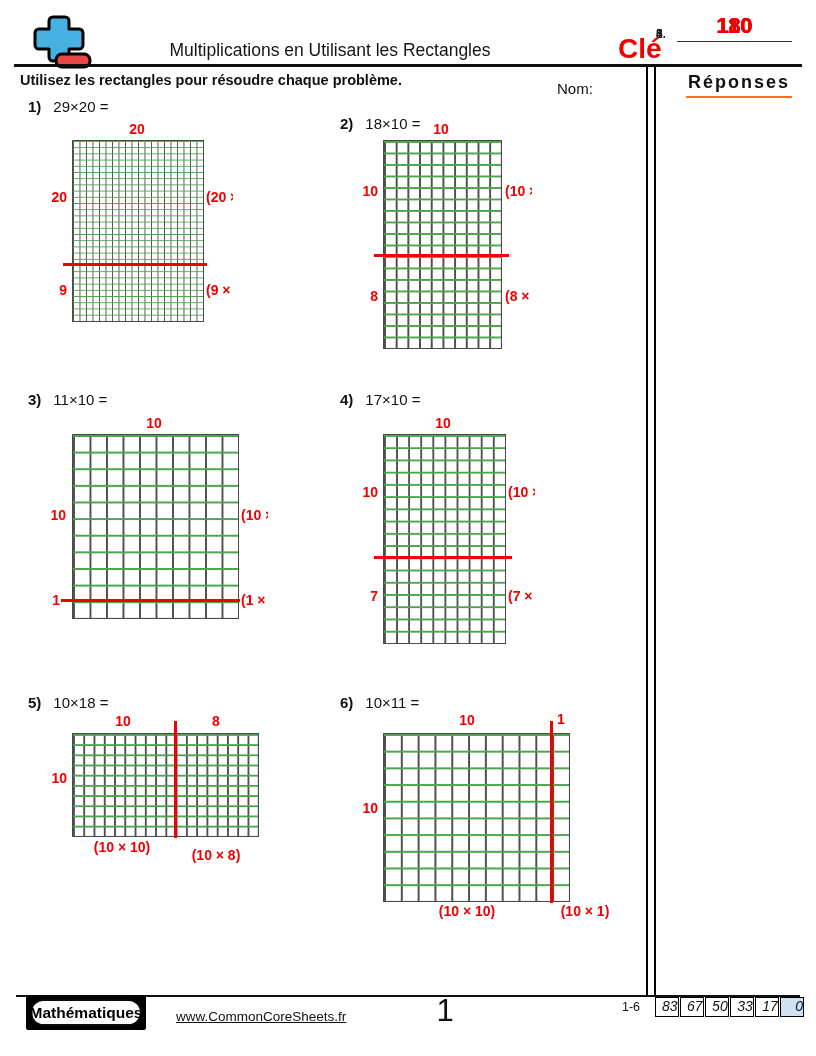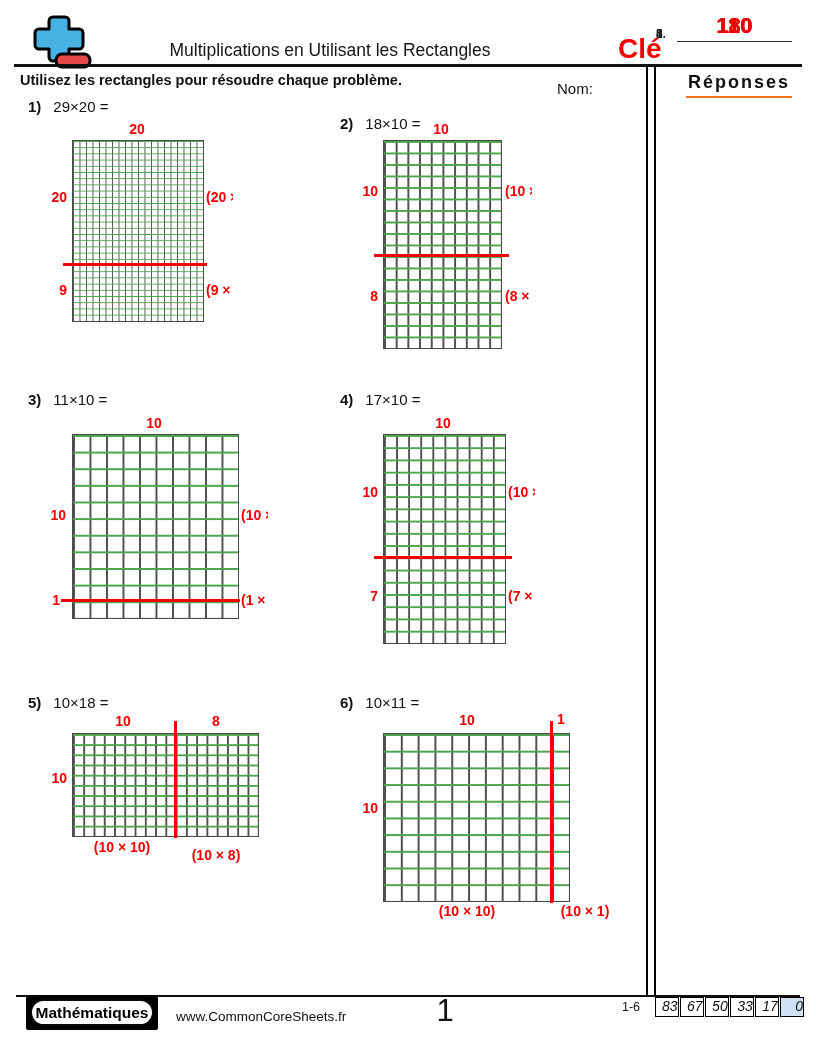--- a/index.html
+++ b/index.html
@@ -35,25 +35,25 @@
   .ans-row{position:absolute;left:655px;width:137px;height:42px;}
   .ans-row:nth-of-type(1){top:96px;}  .ans-row:nth-of-type(2){top:141px;}
   .ans-row:nth-of-type(3){top:186px;} .ans-row:nth-of-type(4){top:231px;}
   .ans-row:nth-of-type(5){top:276px;} .ans-row:nth-of-type(6){top:321px;}
   .ans-num{position:absolute;left:1px;bottom:1px;font-size:12px;color:#222;}
   .ans-line{position:absolute;left:22px;right:0;bottom:0;top:0;border-bottom:1.6px solid #333;}
   .ans-val{position:absolute;left:0;right:0;bottom:2px;text-align:center;
            font-size:22px;font-weight:bold;color:var(--red);}
   
   .footer-rule{position:absolute;left:16px;top:995px;width:784px;height:2.2px;background:#101010;}
-  .badge{position:absolute;left:26px;top:995px;width:132px;height:35px;background:#000;border-radius:2px;}
+  .badge{position:absolute;left:26px;top:995px;width:120px;height:35px;background:#000;border-radius:2px;}
   .badge-pill{position:absolute;left:4px;top:4px;right:4px;bottom:4px;background:#fff;
               border:2.5px solid #0a0a0a;border-radius:15px;display:flex;align-items:center;
               justify-content:center;font-weight:bold;font-size:15.5px;color:#000;}
-  .website{position:absolute;left:176px;top:1009px;font-size:13.5px;}
+  .website{position:absolute;left:176px;top:1009px;font-size:13.5px;text-decoration:underline;}
   .page-num{position:absolute;left:425px;top:993px;width:40px;text-align:center;font-size:31px;}
   .score-range{position:absolute;left:622px;top:1000px;font-size:12.5px;}
   .score-row{position:absolute;left:655px;top:997px;display:flex;}
   .score-cell{width:21.5px;height:17.5px;border:1.3px solid #000;margin-right:1.6px;
               font-size:14px;line-height:17.5px;text-align:right;background:#fff;font-style:italic;}
   .score-cell.hl{background:var(--hl);}
   :root{--red:#f00000;--hl:#cfe2f3;}
 </style>
 </head>
 <body>

